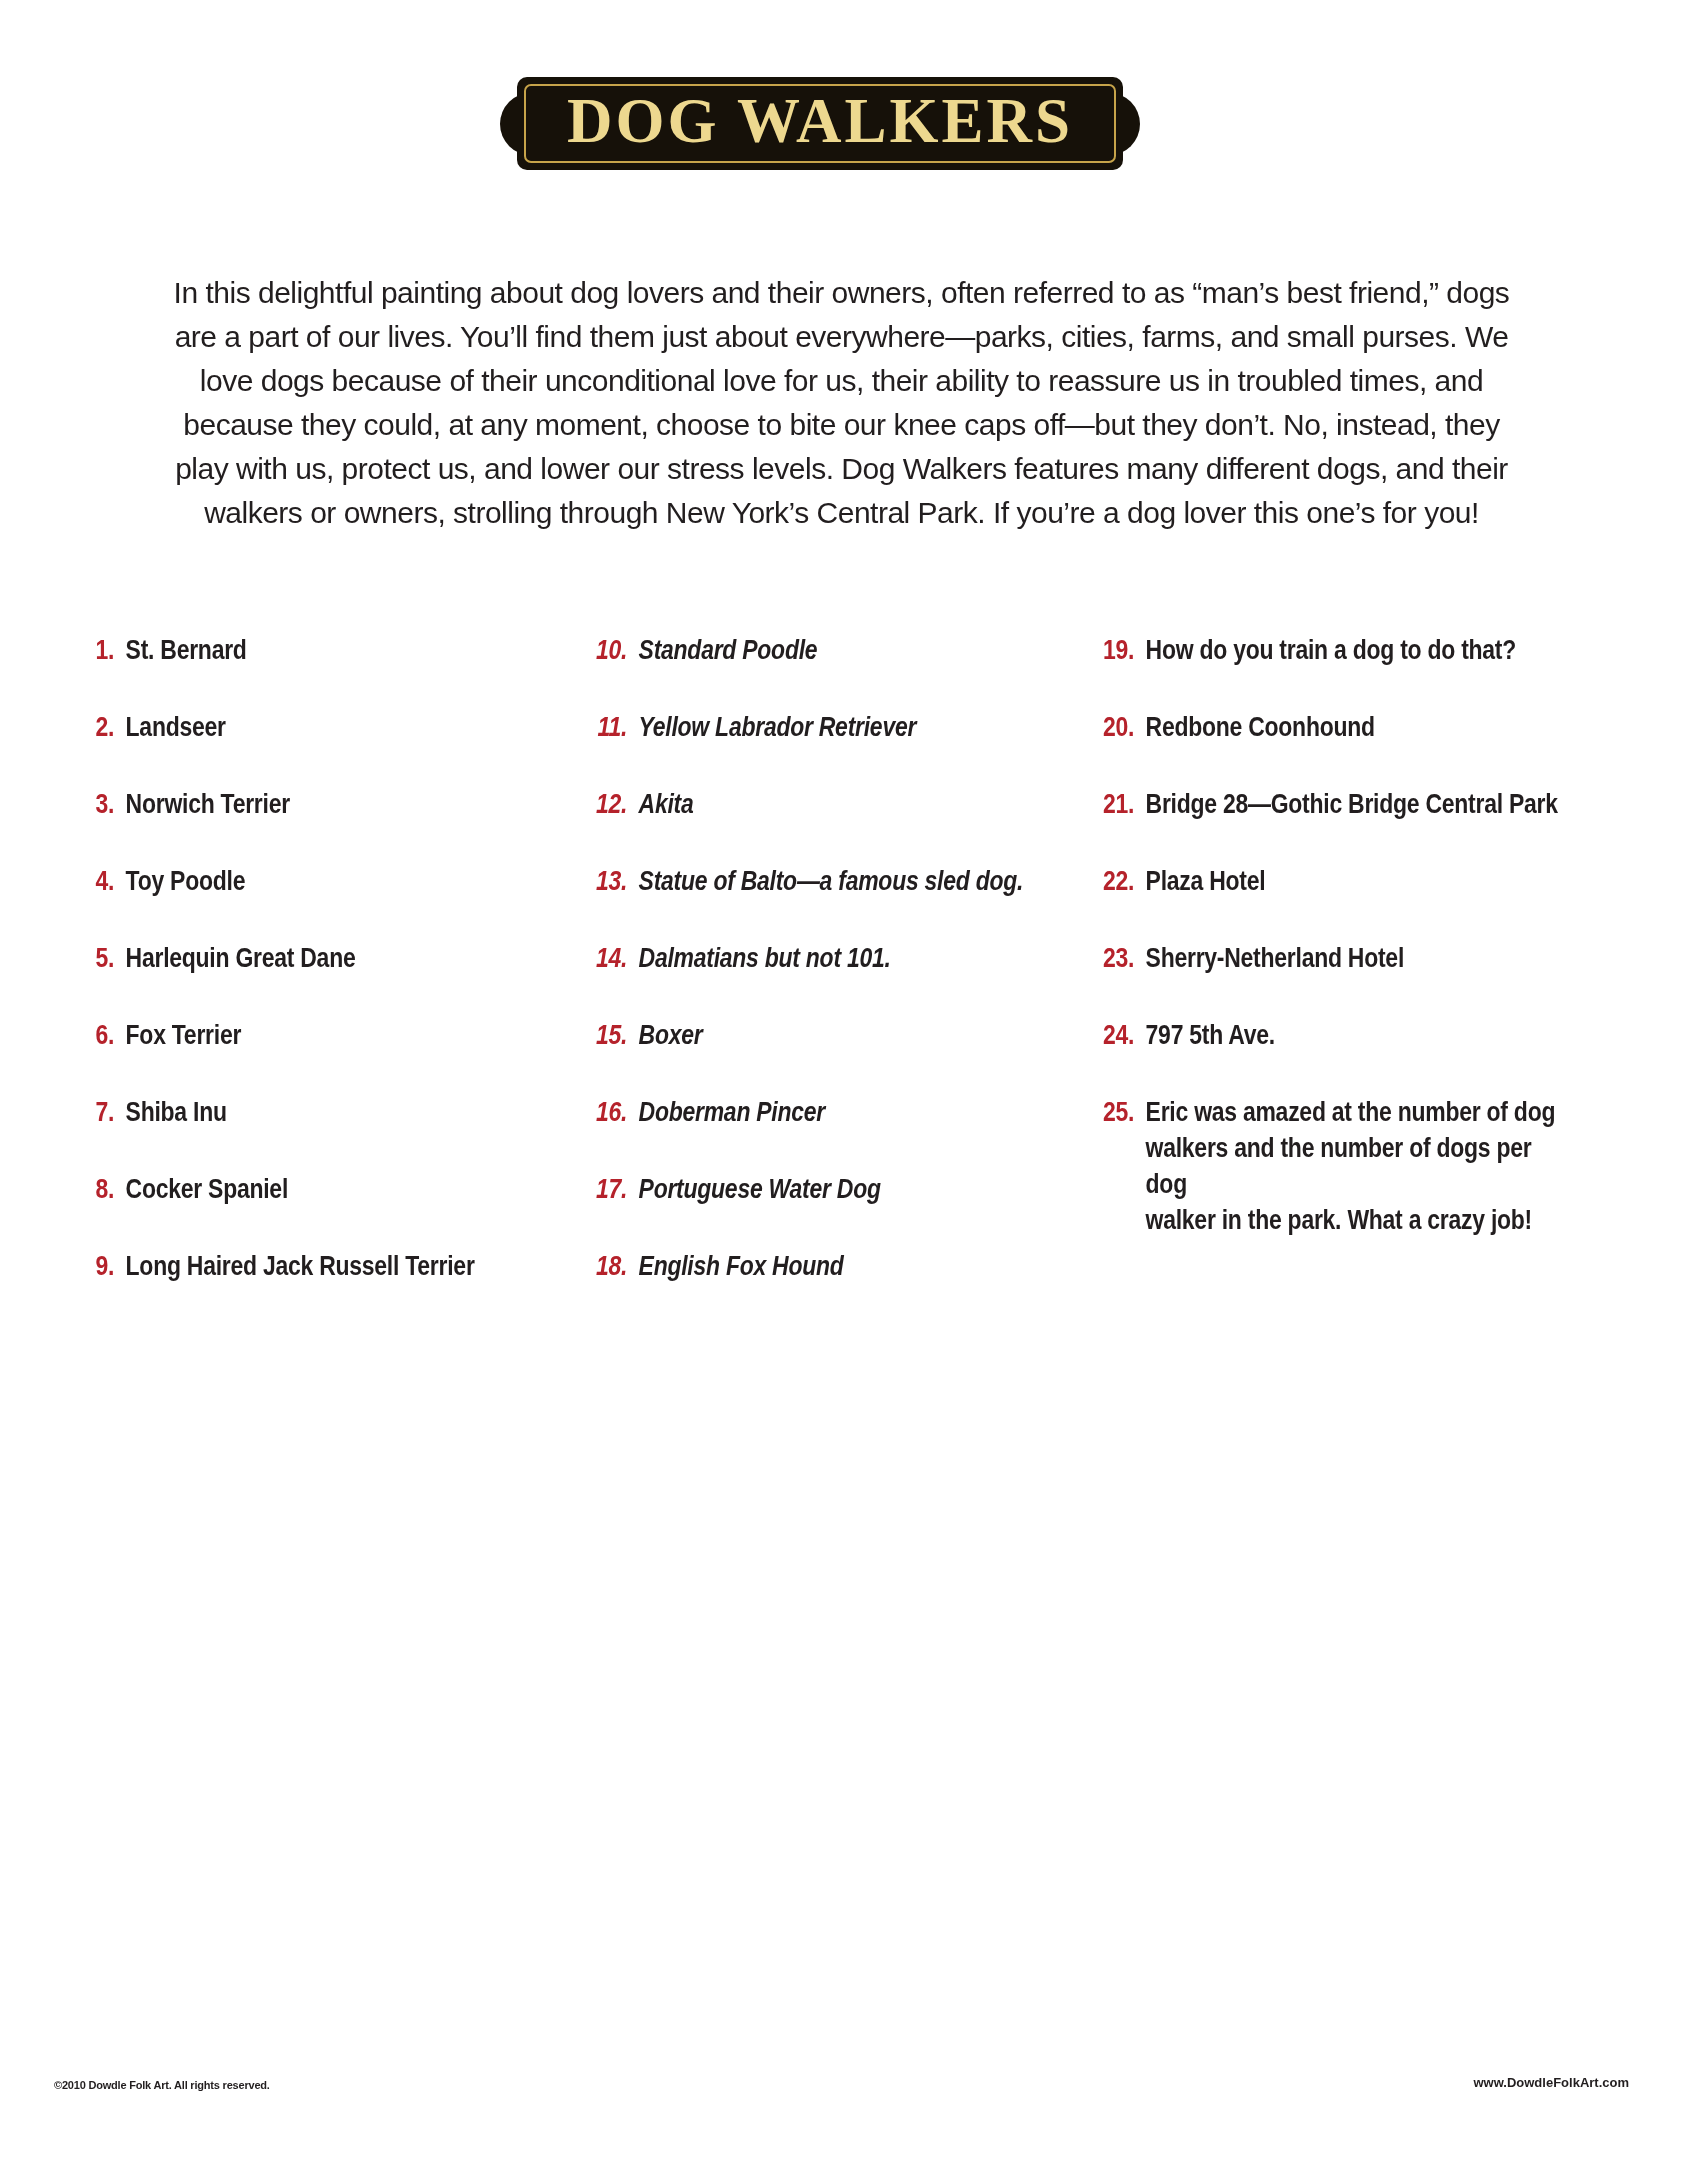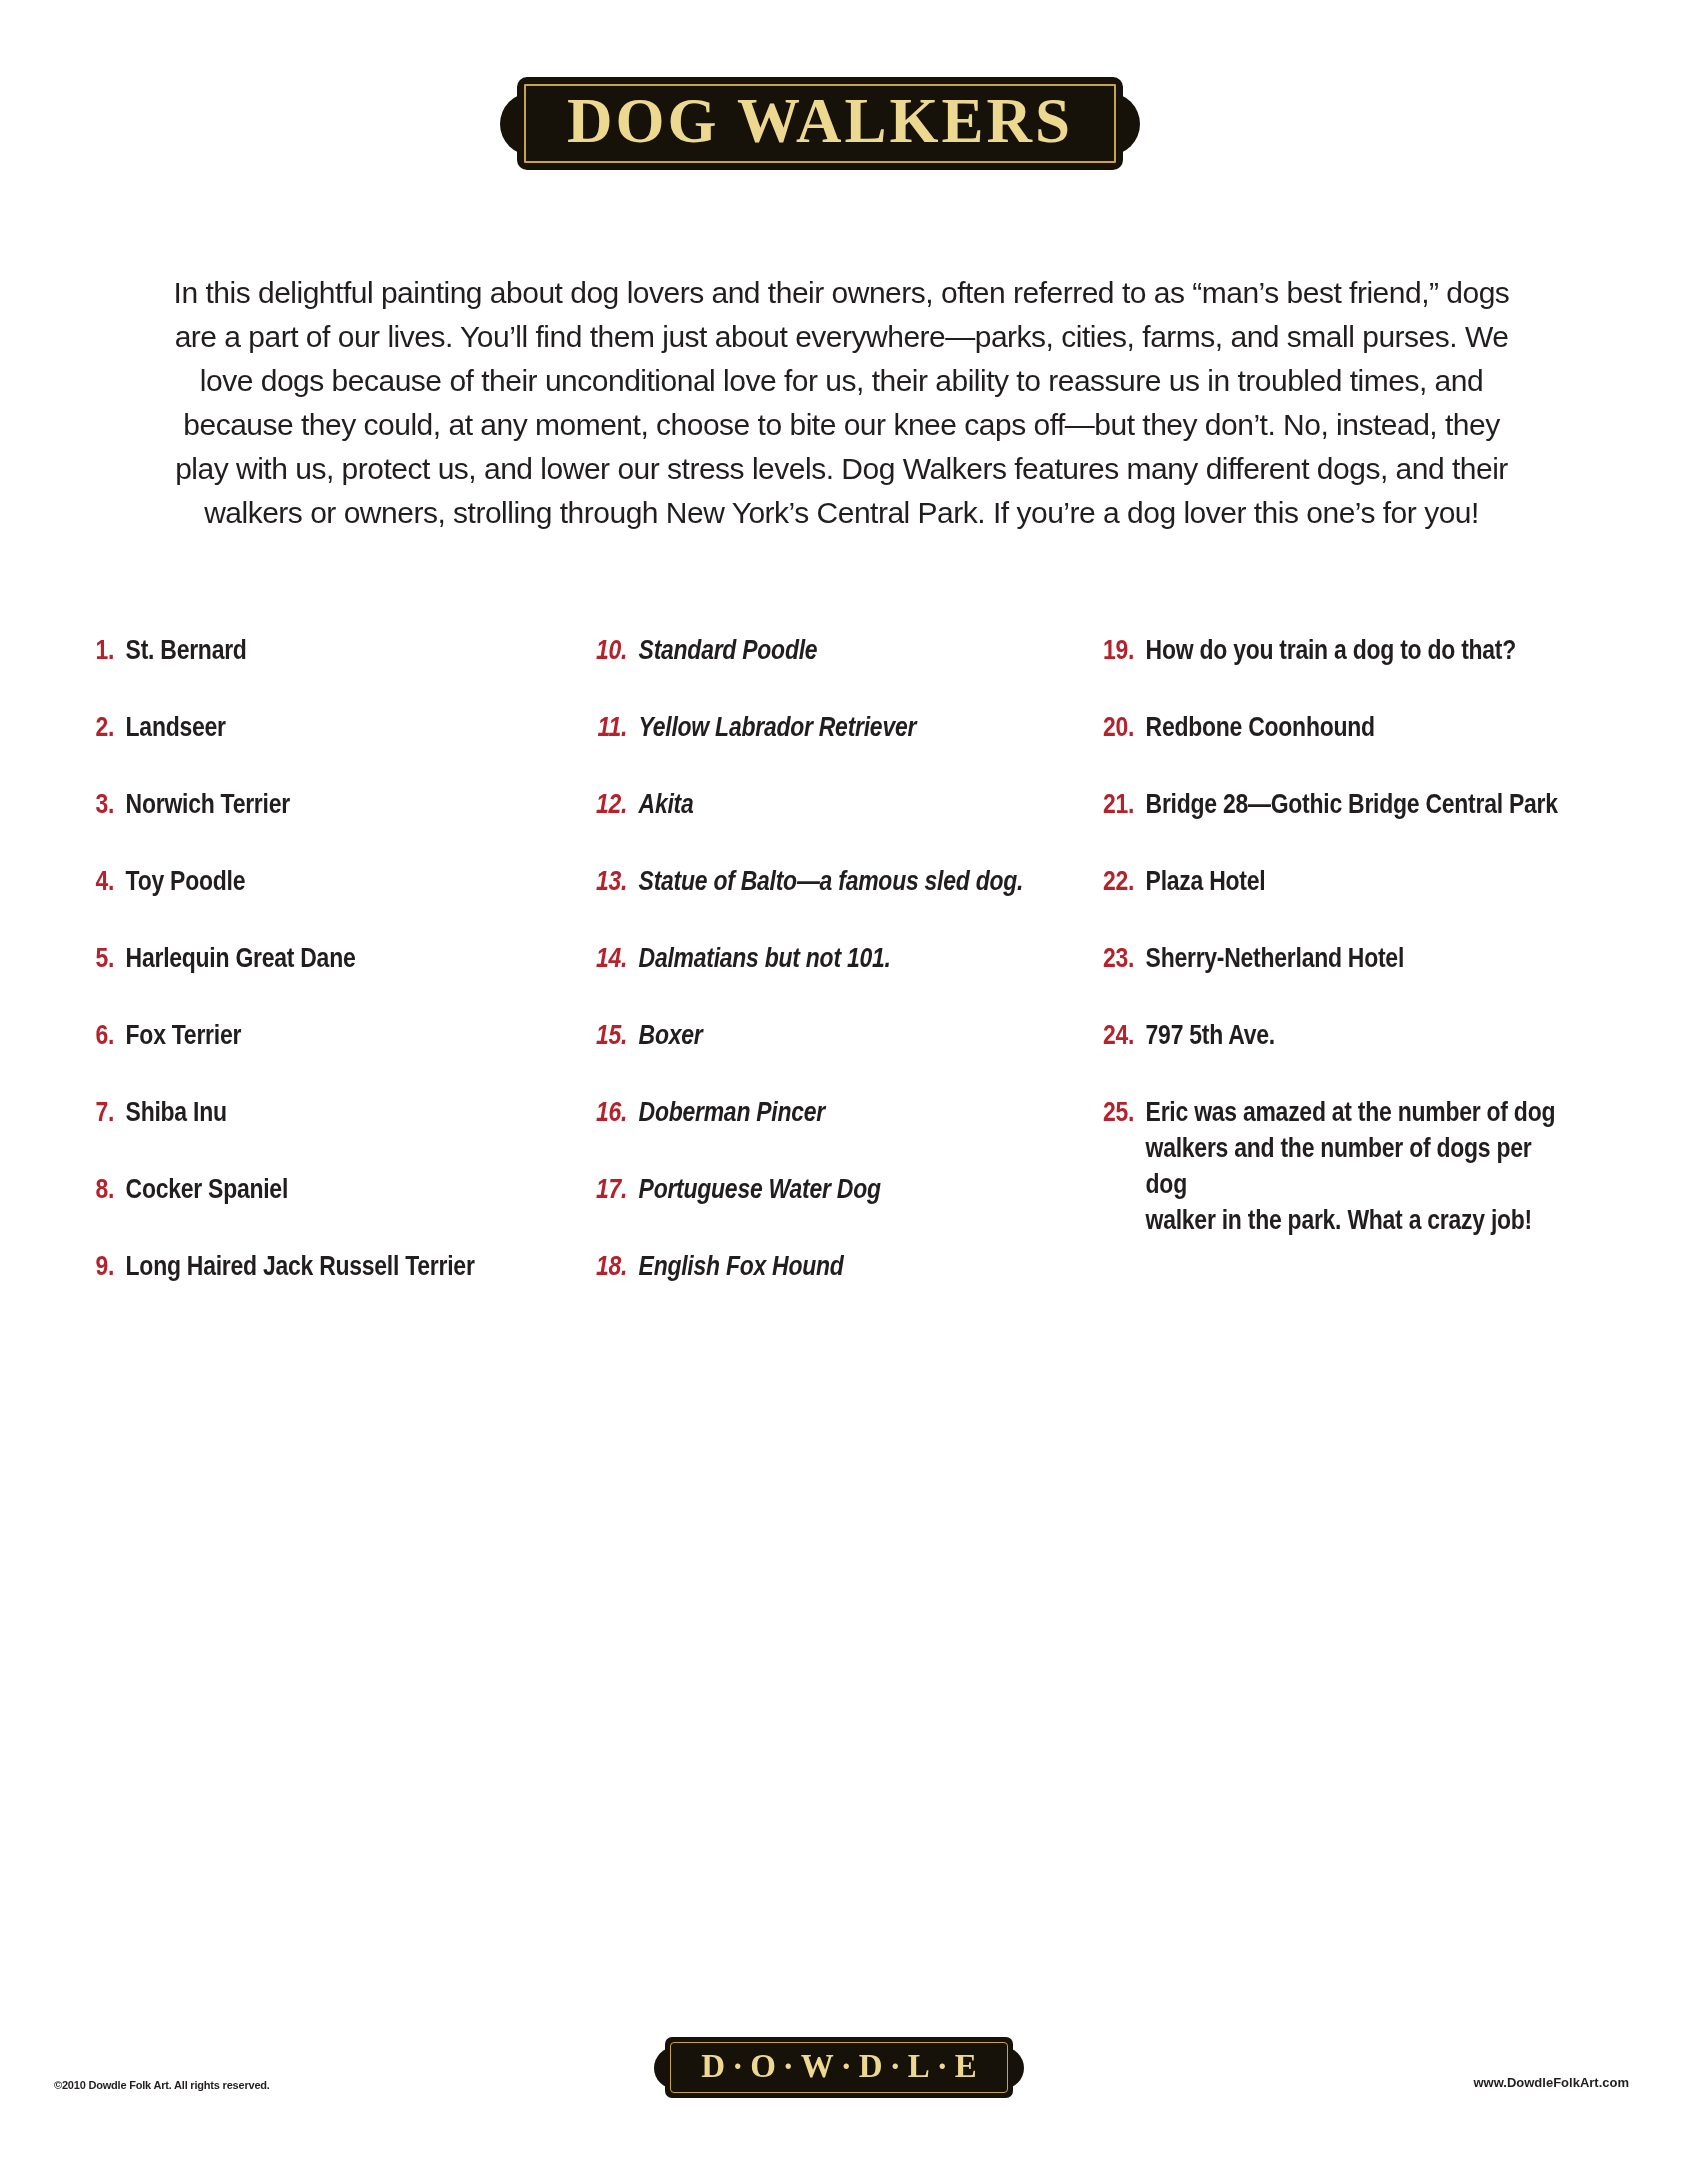--- a/index.html
+++ b/index.html
@@ -33,21 +33,21 @@
     position:absolute;
     border:2px solid var(--plaque-gold-border,#c7a44a);
     display:flex;align-items:center;justify-content:center;
   }
 
   .plaque-top{left:517px;top:77px;width:606px;height:93px;}
   .plaque-top .knob{width:63px;height:63px;}
   .plaque-top .knob.left{left:-17px;}
   .plaque-top .knob.right{right:-17px;}
   .plaque-top .knob .arrow{font-size:19px;}
-  .plaque-top .inner{inset:7px;border-radius:1px;}
+  .plaque-top .inner{inset:7px;border-radius:7px;}
   .plaque-top .title{
     font-family:"Liberation Serif",serif;
     font-weight:700;
     font-size:63px;
     letter-spacing:3px;
     color:var(--plaque-gold,#edd88f);
     white-space:nowrap;
     padding-bottom:4px;
   }
 
@@ -253,31 +253,18 @@
         <span class="txt">797 5th Ave.</span>
       </div>
     <div class="item">
         <span class="num">25.</span>
         <span class="txt">Eric was amazed at the number of  dog
 walkers and the number of dogs per dog
 walker in the park. What a crazy job!</span>
       </div>
   </div>
 
-  <div class="plaque plaque-bottom">
-    <span class="knob left">
-      <span class="arrow">◀</span>
-    </span>
-    <span class="knob right">
-      <span class="arrow">▶</span>
-    </span>
-    <div class="body">
-      <div class="inner">
-        <span class="logo-text">D·O·W·D·L·E</span>
-      </div>
-    </div>
-  </div>
 
   <div class="copyright">©2010 Dowdle Folk Art. All rights reserved.</div>
   <div class="website">www.DowdleFolkArt.com</div>
 
 </div>
 
 
 </body></html>

